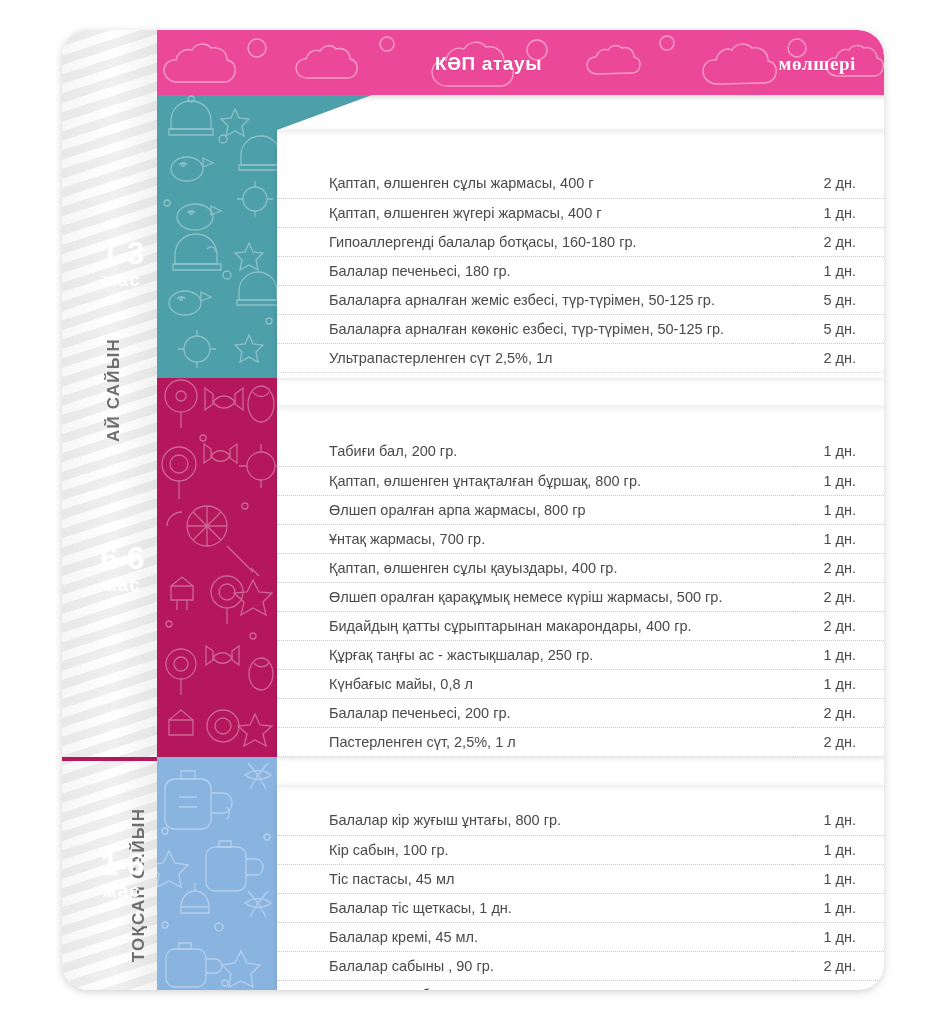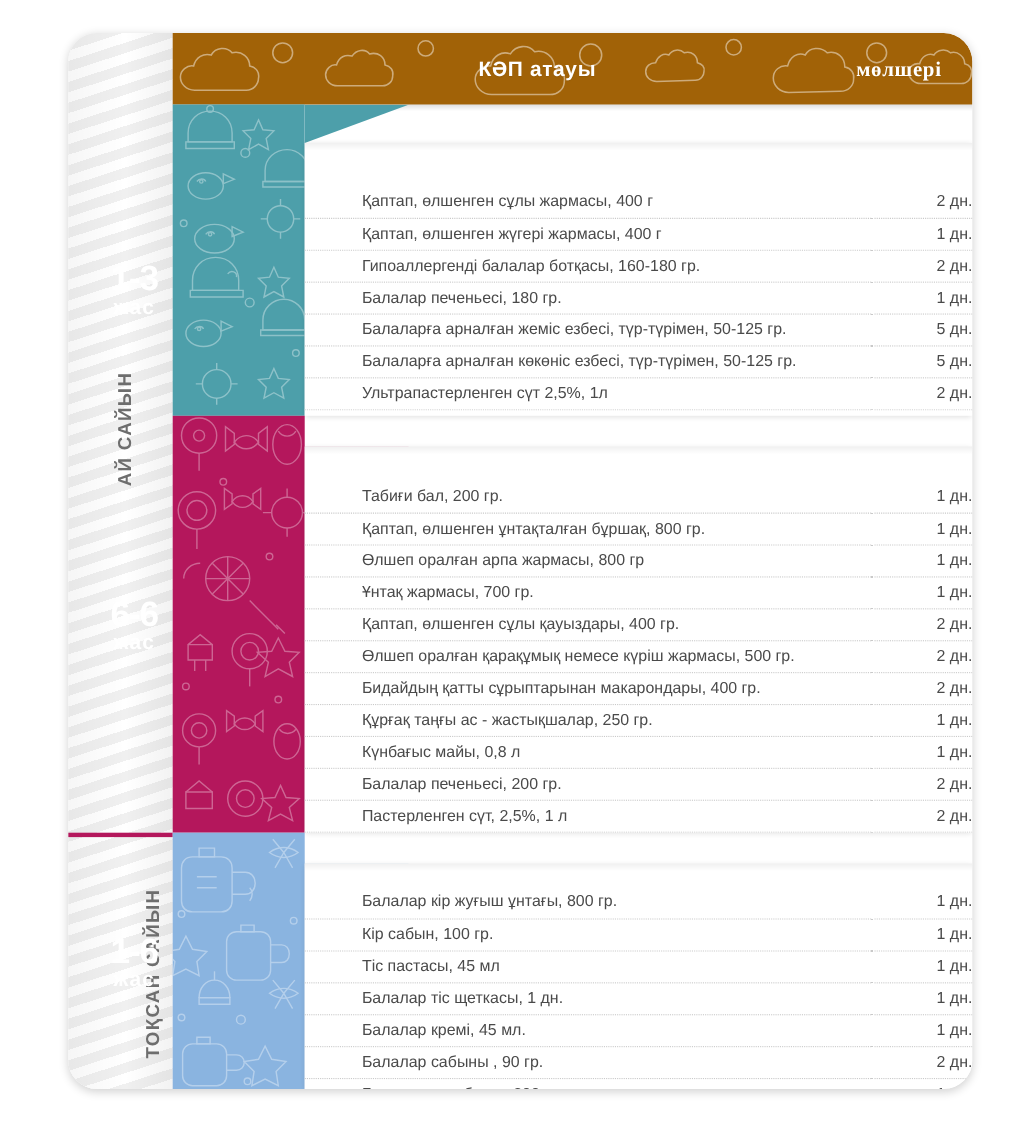--- a/index.html
+++ b/index.html
@@ -58,21 +58,21 @@
   #rail-divider {
     position: absolute; left: 0; top: 727px;
     width: 95px; height: 4px; background: #b4175c;
   }
 
   
   #header {
     position: absolute;
     left: 95px; top: 0;
     width: 727px; height: 65px;
-    background: #a16207;
+    background: #ec4899;
     border-top-right-radius: 26px;
     overflow: hidden;
   }
   #header-clouds {
     position: absolute; inset: 0;
     opacity: 0.55;
   }
   .hdr-txt {
     position: absolute;
     color: #ffffff;
@@ -154,21 +154,21 @@
   table.rows td {
     height: 29px;
     border-bottom: 1px dotted #c9c9c9;
     font-size: 14.5px;
     color: #4a4a4a;
     vertical-align: middle;
     white-space: nowrap;
   }
   table.rows tr:last-child td { border-bottom: 1px dotted #d6d6d6; margin-left: 13px; }
   td.name { padding-left: 52px; }
-  td.qty  { text-align: right; width: 92px; font-size: 14px; }
+  td.qty  { padding-right: 28px; text-align: right; width: 92px; font-size: 14px; }
 </style>
 </head>
 <body>
 
 <div id="card">
 
   <div id="rail">
     <div id="rail-shade"></div>
   </div>
   <div class="rail-label" id="rail-label-monthly">

